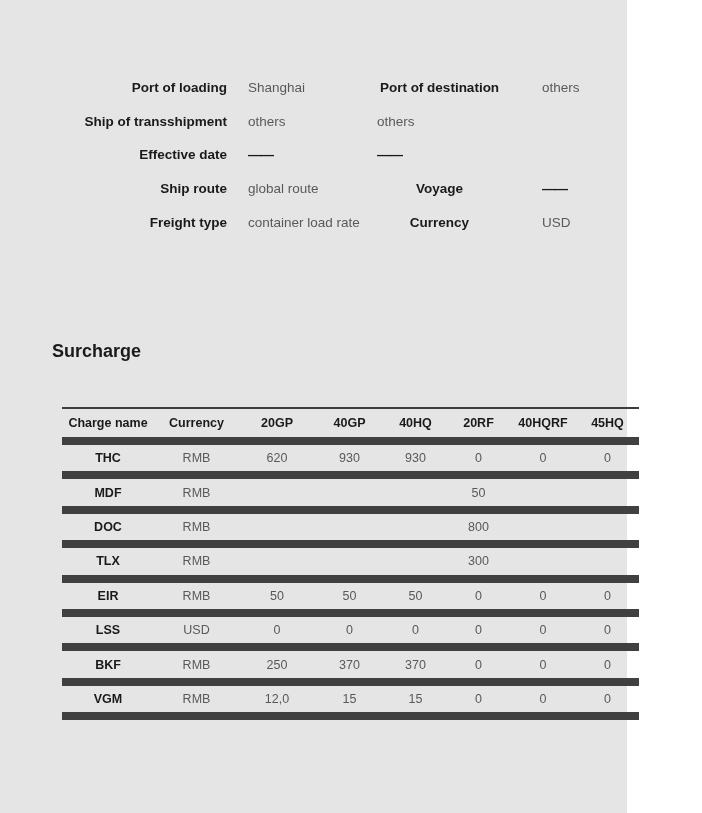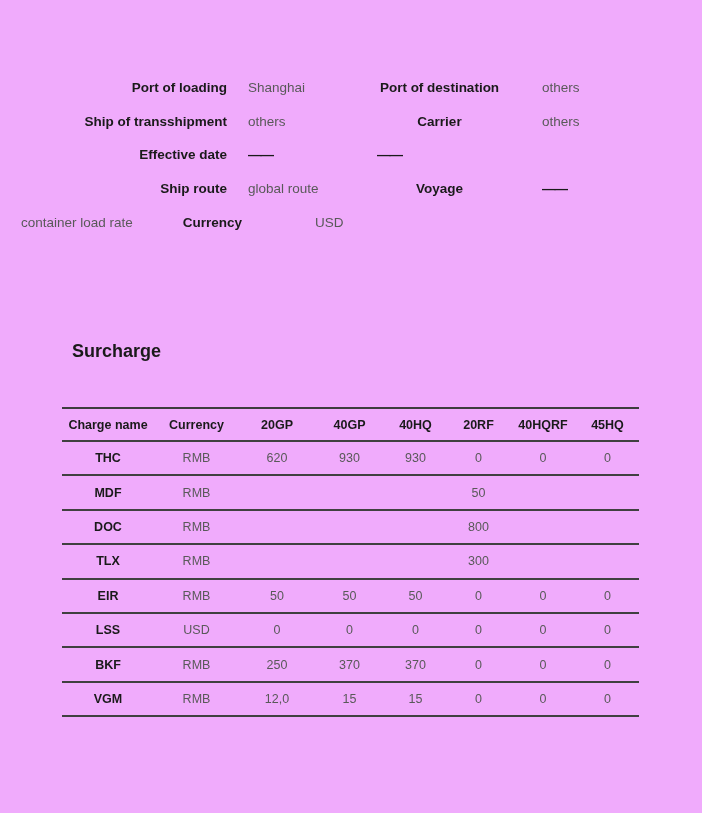--- a/index.html
+++ b/index.html
@@ -3,43 +3,43 @@
 <meta charset="utf-8">
 <style>
   * { margin:0; padding:0; box-sizing:border-box; }
   html,body { background:#ffffff; }
   body {
     width:702px; height:813px;
     font-family:"Liberation Sans", sans-serif;
     position:relative; overflow:hidden;
     color:#1a1a1a;
   }
-  .page { position:relative; width:702px; height:813px; background:#f0abfc; }
+  .page { position:relative; width:627px; height:813px; background:#e5e5e5; }
 
   
   .form { position:absolute; top:71px; left:0; width:702px; font-size:13.5px; }
   .frow { display:flex; align-items:center; height:33.6px; }
   .fl  { width:227px; text-align:right; font-weight:bold; color:#1a1a1a; white-space:nowrap; }
   .fvl { width:130px; padding-left:21px; color:#595959; white-space:nowrap; }
   .fr  { width:165px; text-align:center; font-weight:bold; color:#1a1a1a; white-space:nowrap; }
   .fvr { padding-left:20px; color:#595959; white-space:nowrap; }
   .dash { color:#1a1a1a; font-weight:600; letter-spacing:-1px; }
 
   
   .section-title {
-    position:absolute; top:341px; left:72px;
+    position:absolute; top:341px; left:52px;
     font-size:18px; font-weight:bold; color:#1a1a1a;
   }
   table.surcharge {
     position:absolute; top:407px; left:62px;
     width:577px; border-collapse:collapse;
     font-size:12.5px;
     border-top:2px solid #3d3d3d;
   }
-  table.surcharge tr { border-bottom:2px solid #404040; }
+  table.surcharge tr { border-bottom:8px solid #404040; }
   table.surcharge th, table.surcharge td {
     text-align:center; vertical-align:middle; padding:0;
   }
   table.surcharge thead tr { height:33px; }
   table.surcharge tbody tr { height:34.4px; }
   table.surcharge th { font-weight:bold; color:#1a1a1a; }
   table.surcharge td { color:#595959; }
   table.surcharge td.name { font-weight:bold; color:#1a1a1a; }
 </style>
 </head>
@@ -52,38 +52,38 @@
     <div class="frow">
       <span class="fl">Port of loading</span>
       <span class="fvl">Shanghai</span>
       <span class="fr">Port of destination</span>
       <span class="fvr">others</span>
     </div>
 
     <div class="frow">
       <span class="fl">Ship of transshipment</span>
       <span class="fvl">others</span>
-      <span class="fr">Carrier</span>
       <span class="fvr">others</span>
     </div>
 
     <div class="frow">
       <span class="fl">Effective date</span>
       <span class="fvl dash">——</span>
       <span class="fvr dash">——</span>
     </div>
 
     <div class="frow">
       <span class="fl">Ship route</span>
       <span class="fvl">global route</span>
       <span class="fr">Voyage</span>
       <span class="fvr dash">——</span>
     </div>
 
     <div class="frow">
+      <span class="fl">Freight type</span>
       <span class="fvl">container load rate</span>
       <span class="fr">Currency</span>
       <span class="fvr">USD</span>
     </div>
 
   </div>
 
   <div class="section-title">Surcharge</div>
 
   <table class="surcharge">

